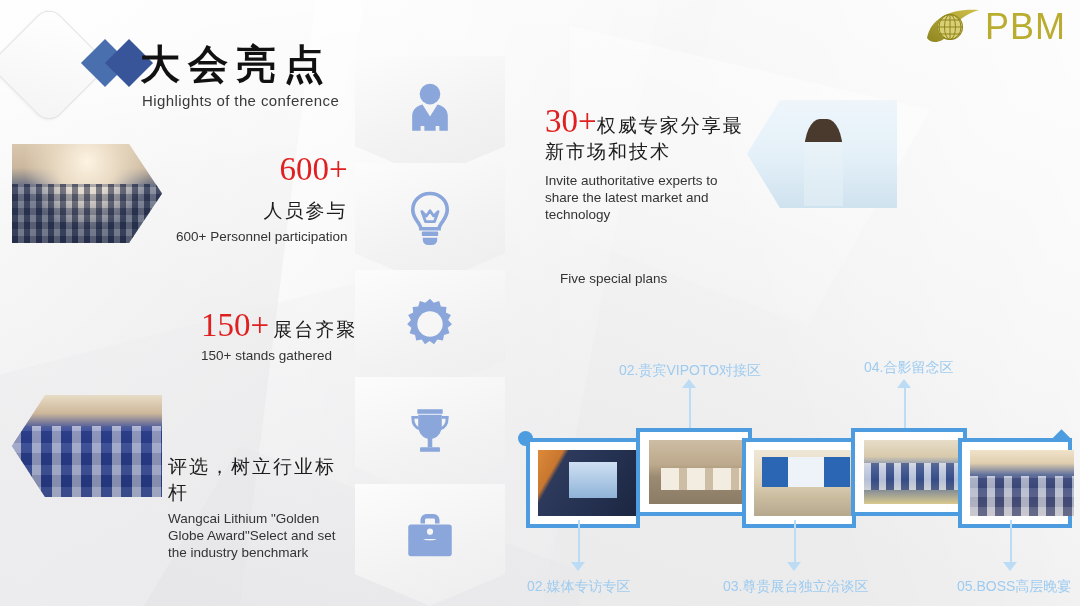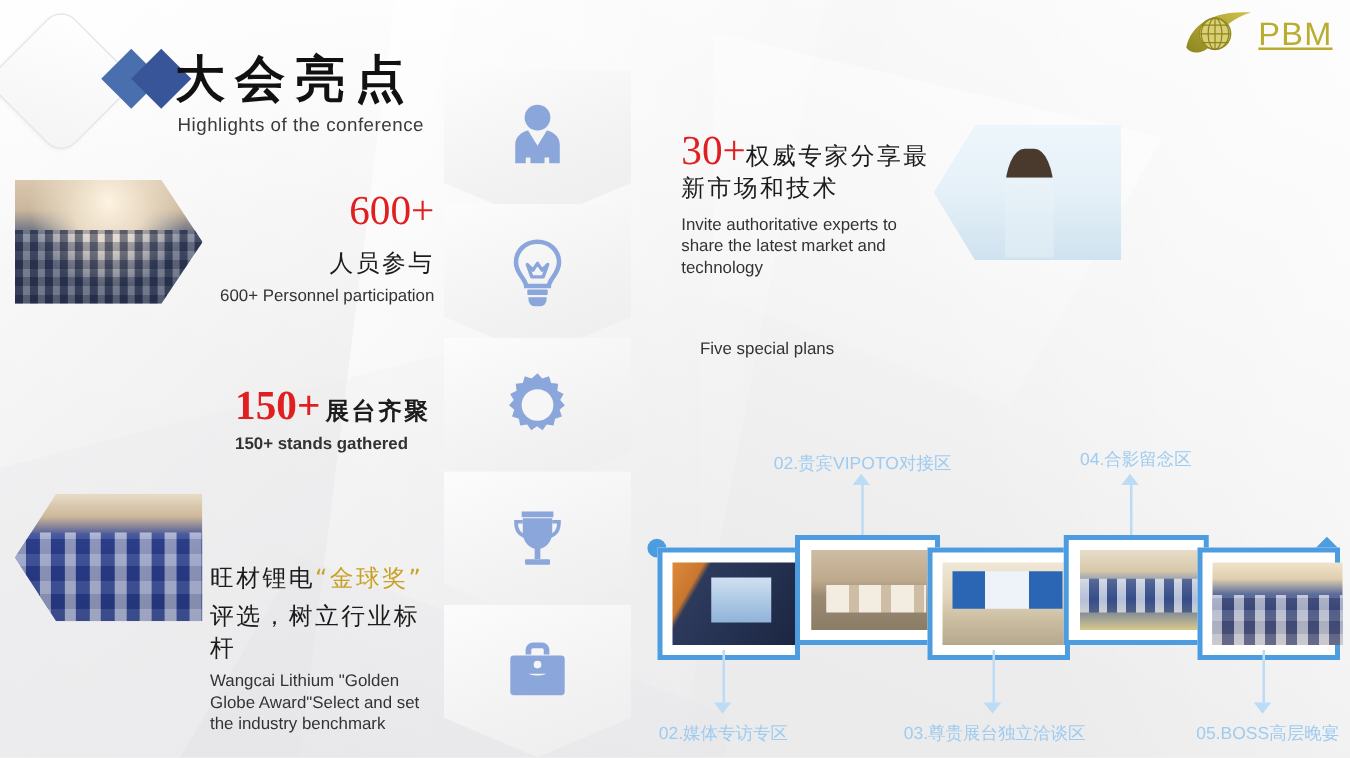--- a/index.html
+++ b/index.html
@@ -38,22 +38,22 @@
     font-family:"DejaVu Sans",sans-serif;
     font-size:40px;letter-spacing:8px;color:#111;font-weight:700;line-height:52px;
   }
   .title-en{
     position:absolute;left:142px;top:92px;
     font-size:15px;color:#3a3a3a;letter-spacing:.4px;
   }
 
   
   .logo{position:absolute;right:14px;top:8px;display:flex;align-items:center;gap:4px;}
-  .logo-text{font-size:26px;color:#b9ac2e;letter-spacing:1px;line-height:34px;
-    font-family:"Liberation Sans",sans-serif;font-weight:400;text-decoration:underline;}
+  .logo-text{font-size:36px;color:#b9ac2e;letter-spacing:1px;line-height:34px;
+    font-family:"Liberation Sans",sans-serif;font-weight:400;}
   .photo-shape{position:relative;box-shadow:0 2px 6px rgba(0,0,0,.22);}
   .photo-shape .inner{width:100%;height:100%;}
 
   .p1{left:12px;top:144px;width:150px;height:99px;
       clip-path:polygon(0 0,78% 0,100% 50%,78% 100%,0 100%);}
   .p2{left:12px;top:296px;width:150px;height:102px;
       clip-path:polygon(22% 0,100% 0,100% 100%,22% 100%,0 50%);}
 
   .txt-block{position:absolute;}
   .big-num{color:#e02020;font-family:"Liberation Serif","DejaVu Serif",serif;
@@ -173,32 +173,29 @@
     <div style="display:flex;align-items:flex-end;gap:12px;flex-direction:column;">
       <span class="big-num">600+</span>
       <span class="cn-line">人员参与</span>
     </div>
     <div class="en-line">600+ Personnel participation</div>
   </div>
 
   <div class="photo-shape p2">
     <div class="inner ph-booth"></div>
   </div>
-  <div class="txt-block" style="left:188px;top:308px;font-weight:bold;">
+  <div class="txt-block" style="left:201px;top:308px;">
     <div style="display:flex;align-items:baseline;gap:4px;">
       <span class="big-num">150+</span>
       <span class="cn-line">展台齐聚</span>
     </div>
     <div class="en-line">150+ stands gathered</div>
   </div>
 
   <div class="txt-block" style="left:168px;top:450px;width:186px;">
-    <div>
-      <span class="cn-line">旺材锂电</span><span class="cn-line gold">“金球奖”</span>
-    </div>
     <div class="cn-line" style="margin-top:4px;">评选，树立行业标杆</div>
     <div class="en-line">Wangcai Lithium "Golden Globe Award"Select and set the industry benchmark</div>
   </div>
 
   <div class="chev-stack">
     <div class="chev" style="top:0px;">
       <svg width="60" height="60" viewBox="0 0 64 64">
         <circle class="ico" cx="32" cy="15" r="11"></circle>
         <path class="ico" d="M13 54V38c0-7 6-11 11-12l8 13 8-13c5 1 11 5 11 12v16h-9v-5h-4v5H26v-5h-4v5z"></path>
       </svg>

